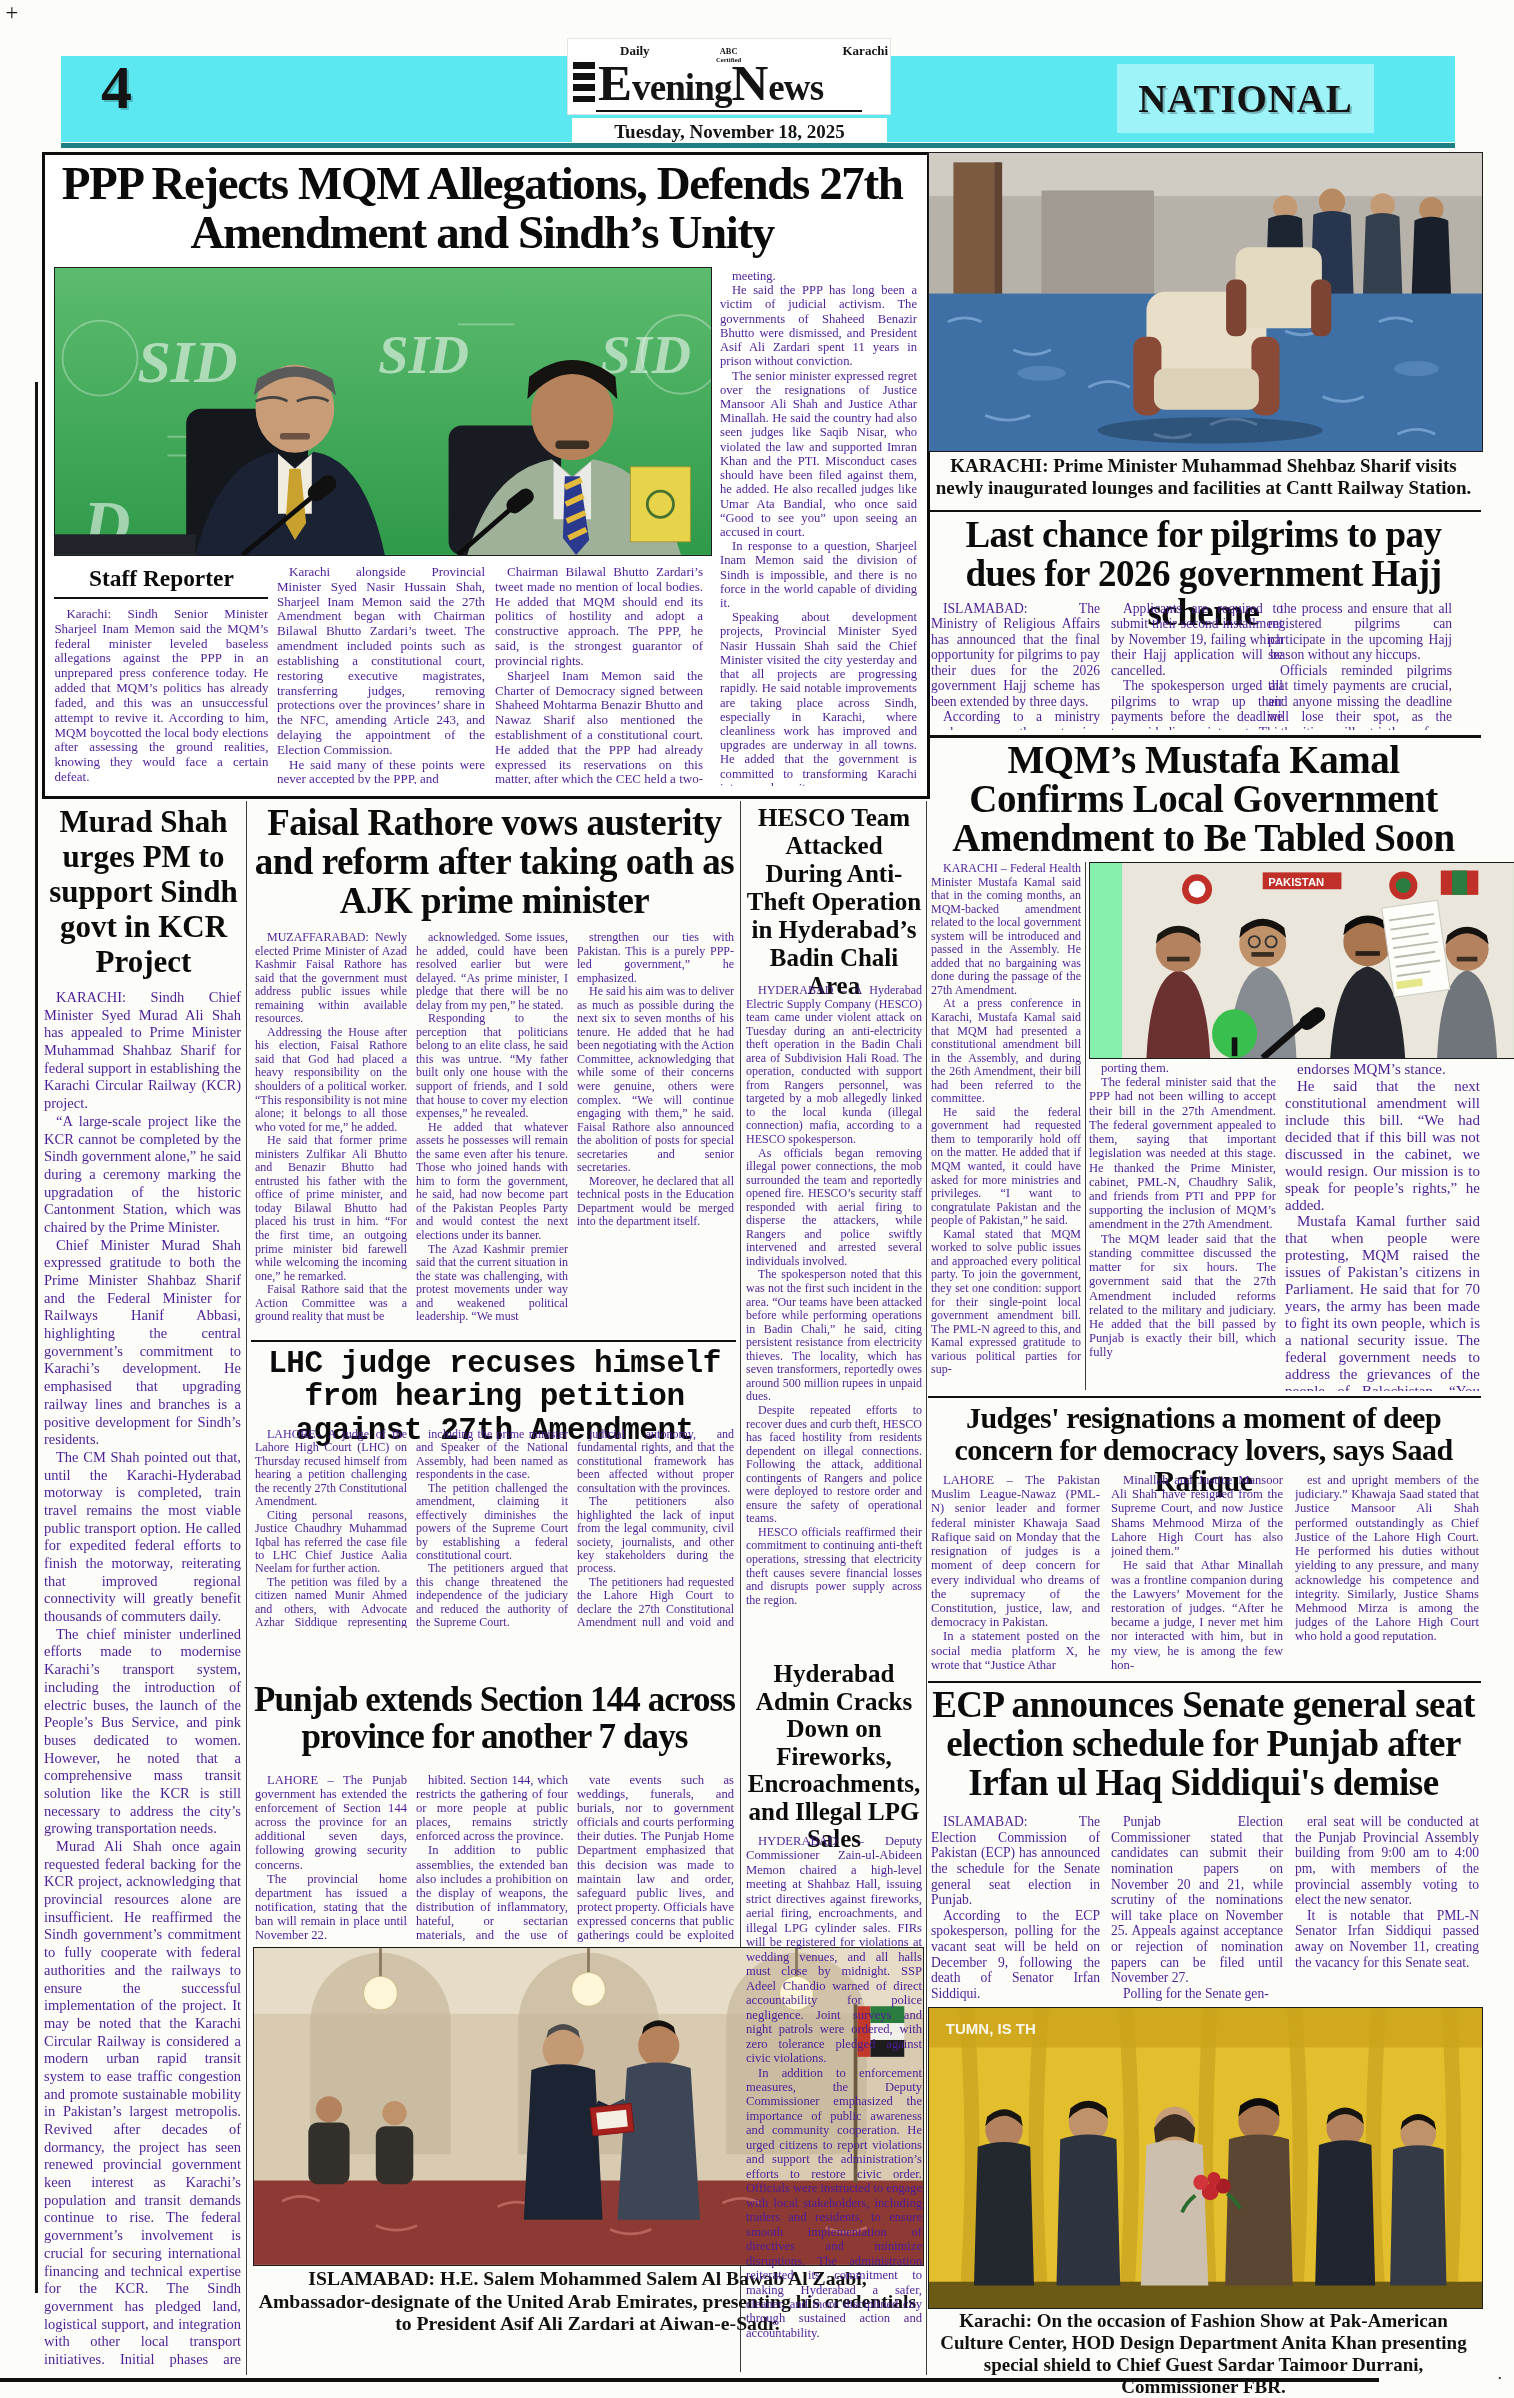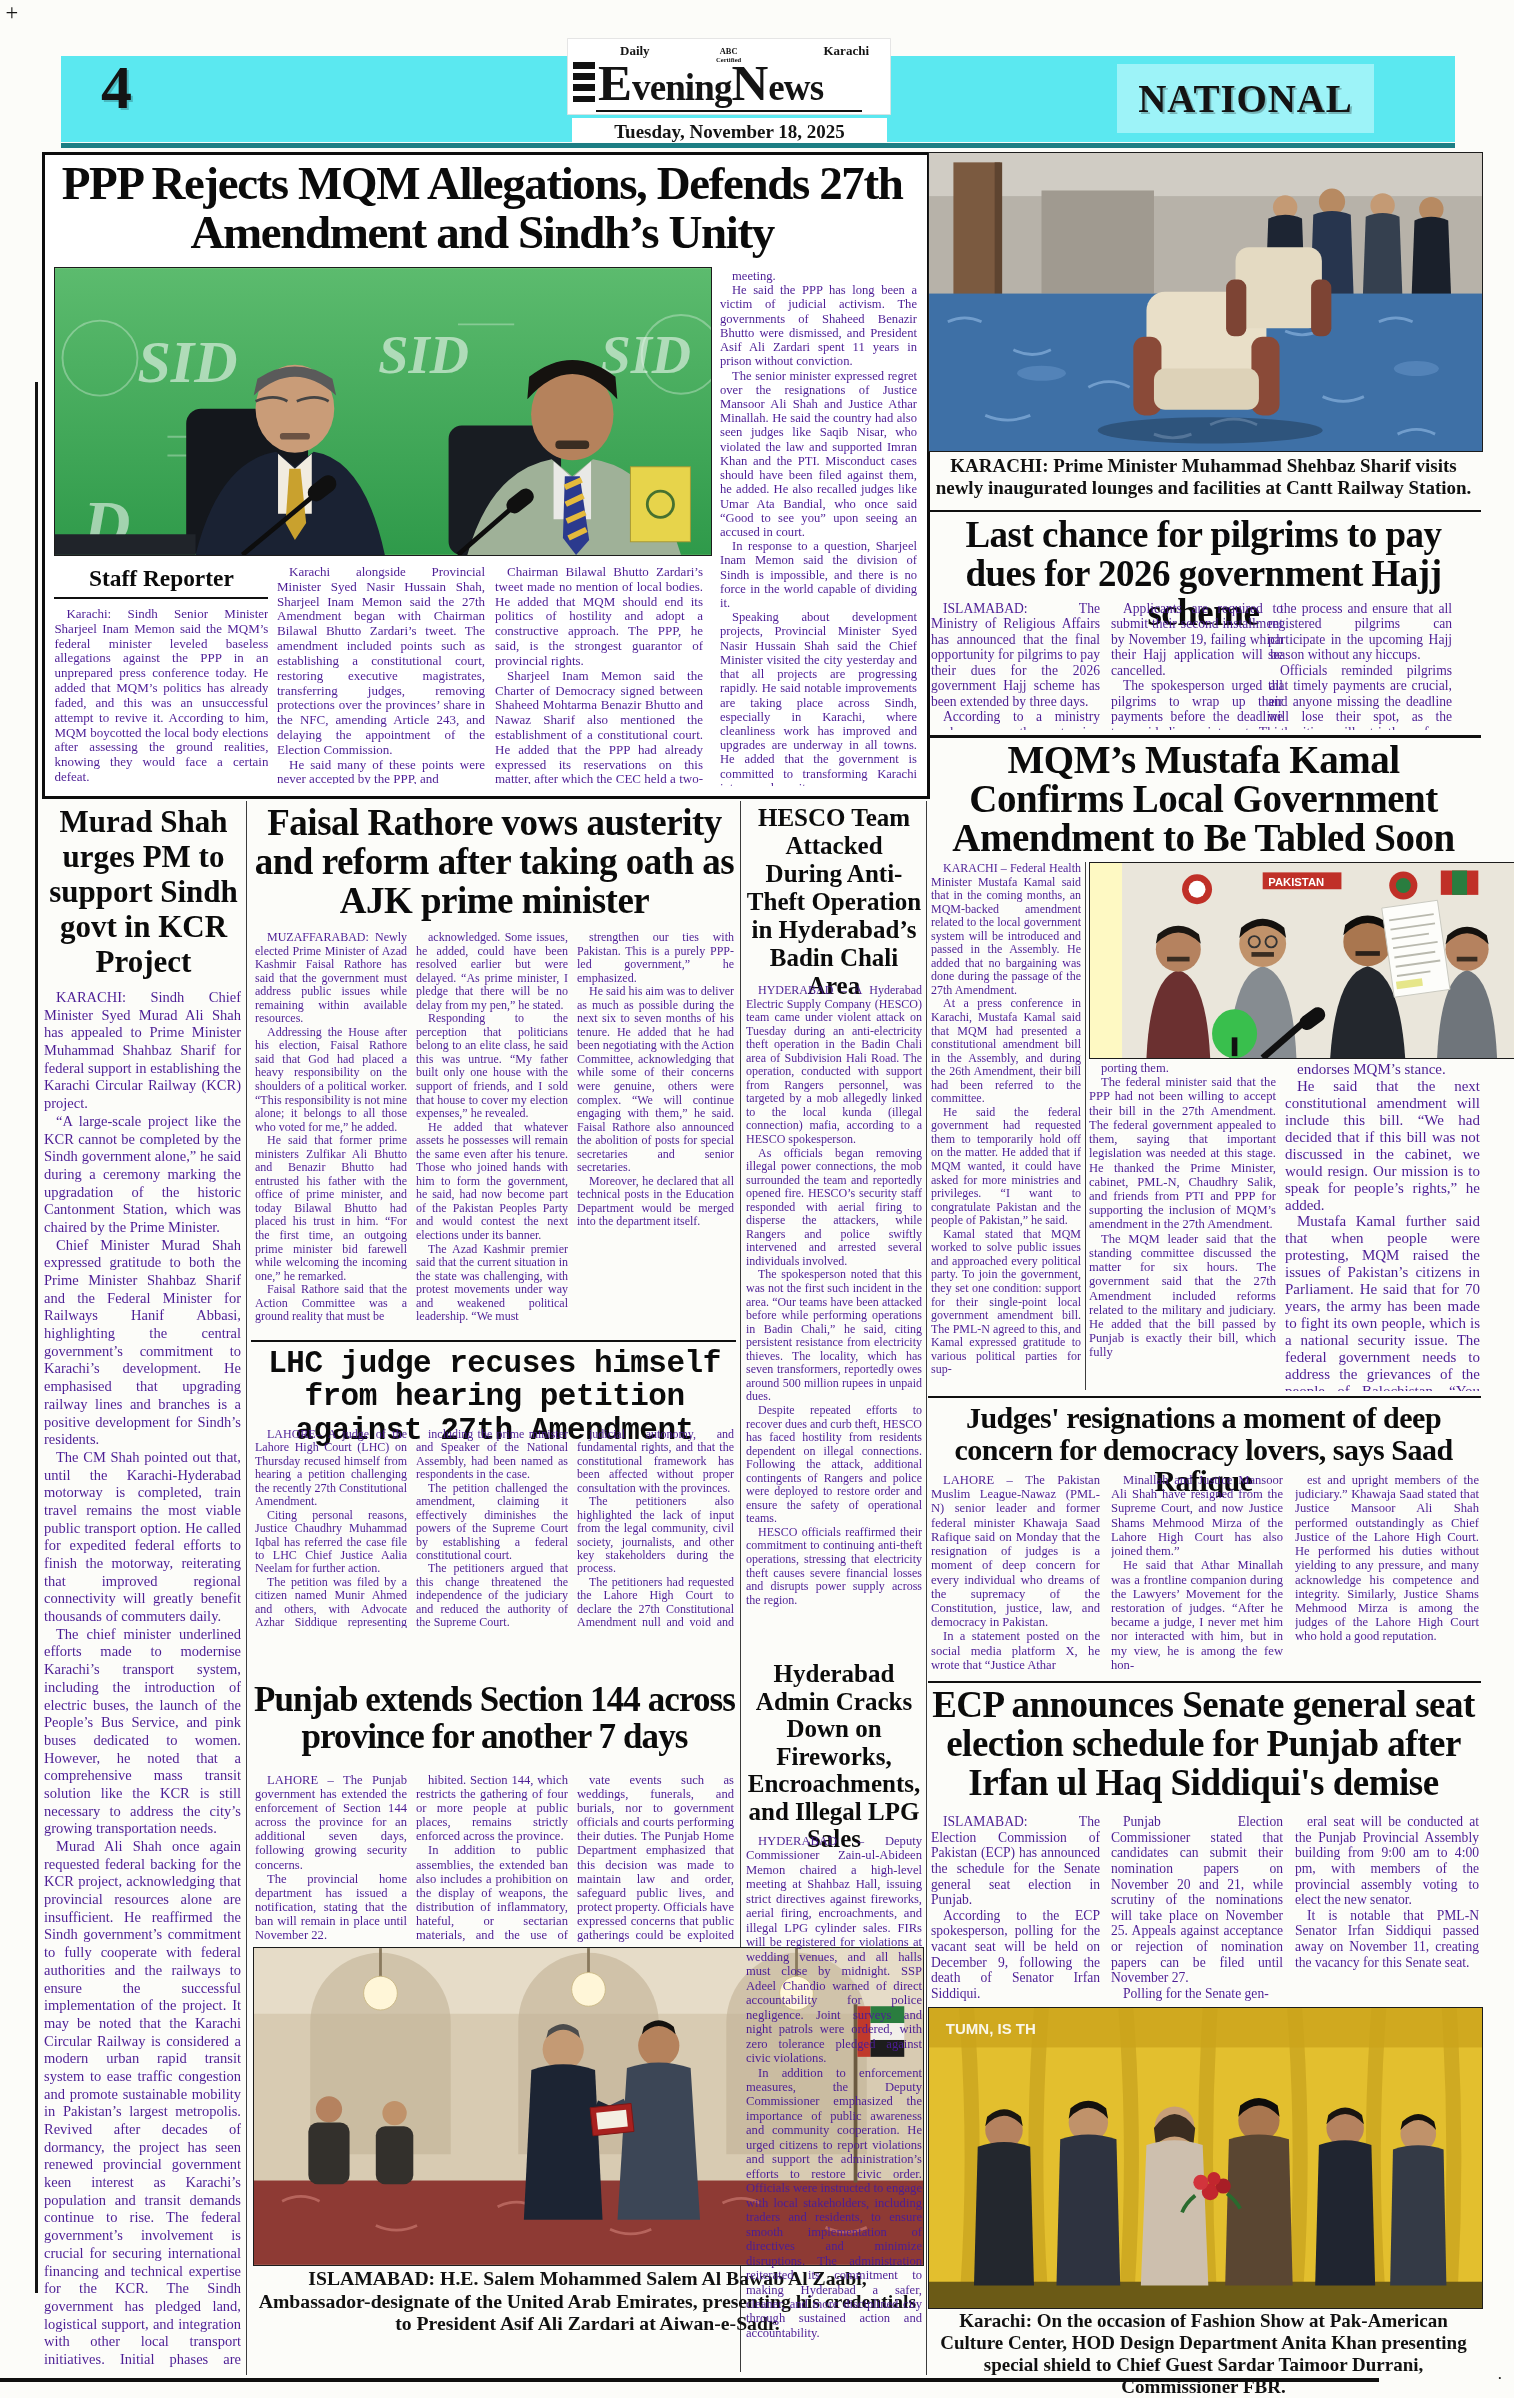--- a/index.html
+++ b/index.html
@@ -5,21 +5,21 @@
   html,body{margin:0;padding:0;background:#e9e9e6;}
   #page{position:relative;width:1515px;height:2399px;background:#fcfcf9;margin:0 auto;
         font-family:"Liberation Serif",serif;color:#141414;overflow:hidden;}
   .abs{position:absolute;}
   .hl{font-weight:bold;text-align:center;color:#0b0b0b;font-family:"Liberation Serif",serif;}
   .body{font-family:"Liberation Serif",serif;text-align:justify;overflow:hidden;color:#4c1d95;}
   .body p{margin:0;text-indent:12px;}
   .cap{font-weight:bold;text-align:center;font-family:"Liberation Serif",serif;color:#111;line-height:1.15;}
   .hrule{background:#101010;}
   .vrule{background:#3c3c3c;width:1.9px;}
-  .photo{border:1.4px solid #1c1c1c;background:#fef9c3;overflow:hidden;}
+  .photo{border:1.4px solid #1c1c1c;background:#86efac;overflow:hidden;}
   svg{display:block;}
   
   #band{left:61px;top:56px;width:1394px;height:86px;background:#5be8f0;}
   #pagenum{left:79px;top:52px;width:75px;font-size:62px;font-weight:bold;text-align:center;
            text-shadow:1.9px 1.9px 0 rgba(0,0,0,.2);}
   #mast{left:568px;top:39px;width:322px;height:75px;background:#fff;box-shadow:0 0 0 0.9px #e3e3e3;}
   #mastdate{left:572px;top:118px;width:315px;height:28px;background:#fff;text-align:center;
             font-weight:bold;font-size:19px;line-height:28px;}
   #natbox{left:1117px;top:64px;width:257px;height:69px;background:#9df3f8;display:flex;
           align-items:center;justify-content:center;font-size:39px;font-weight:bold;
@@ -36,21 +36,21 @@
 <div id="page">
 
   <div class="abs" style="left:5.6px;top:0;font-size:22.5px;">+</div>
 
   <div class="abs" id="band"></div>
   <div class="abs" id="pagenum">4</div>
 
   <div class="abs" id="mast">
     <div class="abs" style="left:4.7px;top:22.5px;width:22.5px;height:45px;background:repeating-linear-gradient(#111 0 6.6px,#fff 6.6px 11.2px);"></div>
     <div class="abs mast-small" style="left:52px;top:3.7px;">Daily</div>
-    <div class="abs mast-small" style="right:21px;top:3.7px;text-align:right;">Karachi</div>
+    <div class="abs mast-small" style="right:2px;top:3.7px;text-align:right;">Karachi</div>
     <div class="abs mast-tiny" style="left:148px;top:9.4px;">
       <div>ABC</div>
       <div style="font-size:6.6px;">Certified</div>
     </div>
     <div class="abs" style="left:30px;top:19px;width:281px;white-space:nowrap;">
       <span class="mast-big">E</span><span class="mast-med">vening</span><span class="mast-big">N</span><span class="mast-med">ews</span>
     </div>
     <div class="abs" style="left:28px;bottom:1.9px;width:266px;height:1.9px;background:#111;"></div>
   </div>
   <div class="abs" id="mastdate">Tuesday, November 18, 2025</div>

